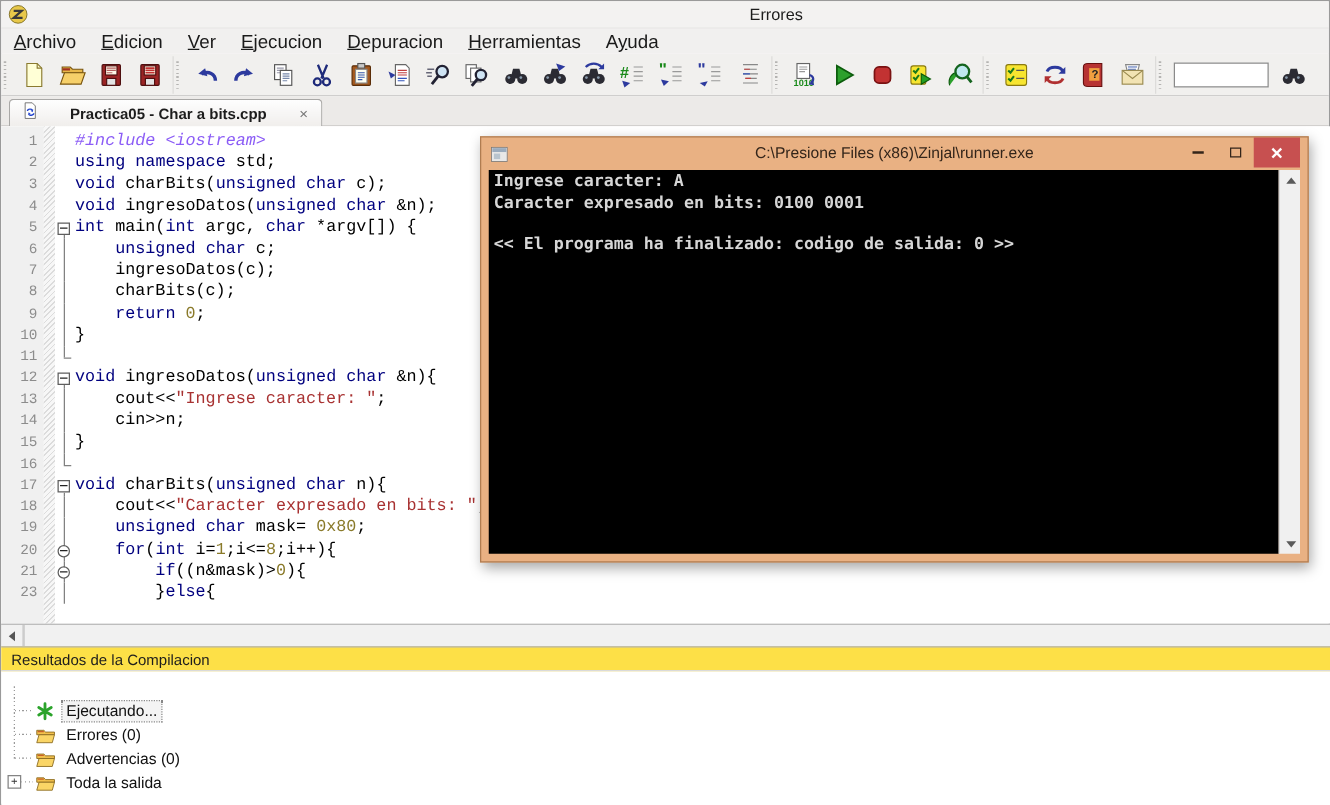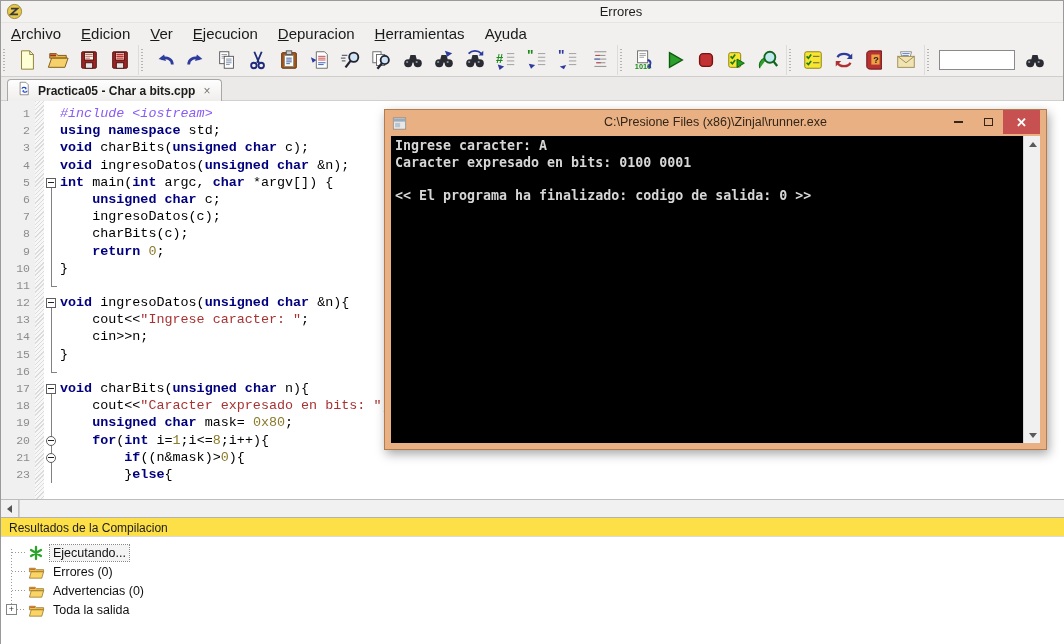--- a/index.html
+++ b/index.html
@@ -27,21 +27,21 @@
           background-size:2px 100%; background-repeat:repeat-y; }
   .tb-btn { width:31px; height:30px; display:flex; align-items:center; justify-content:center;
             background:transparent; border:none; }
   .tb-btn svg { display:block; }
   .tb-search { width:76px; height:20px; border:1px solid #8a8a8a; background:#fff; font-size:12px;
                padding:0 3px; margin:0 4px; }
 
   
   .tabbar { position:absolute; left:0; top:76px; width:100%; height:24px; background:#eceae8;
             border-bottom:1px solid #d2d0ce; }
-  .tab { position:absolute; left:6px; top:2px; height:22px; display:flex; align-items:center; gap:6px;
+  .tab { position:absolute; left:6px; top:2px; height:22px; display:flex; align-items:center; gap:24px;
          padding:0 9px; background:linear-gradient(#fefefe,#f0eeec); border:1px solid #a9a8a6;
          border-bottom:none; border-radius:4px 4px 0 0; }
   .tab-label { font-size:12px; font-weight:bold; color:#1c1c1c; }
   .tab-close { font-size:12px; color:#777; padding:0 2px; }
 
   
   .editor { position:absolute; left:0; top:100px; width:1064px; height:398px; background:#fff; overflow:hidden; }
   .col-num  { position:absolute; left:0; top:0; width:34px; height:100%; background:#f0f0f0; }
   .col-hatch{ position:absolute; left:34px; top:0; width:9px; height:100%;
               background:repeating-linear-gradient(135deg,#dcdcdc 0 1px, #f7f7f7 1px 3px); }
@@ -52,39 +52,39 @@
   .fold { position:relative; width:16px; margin-left:9px; }
   .fold .vl { position:absolute; left:7px; top:0; bottom:0; width:1px; background:#818181; }
   .fold .vl.half { bottom:8px; }
   .fold .vl.below { top:14px; }
   .fold .hk { position:absolute; left:7px; top:9px; width:6px; height:1px; background:#818181; }
   .fold .glyph { position:absolute; left:2px; top:4px; width:10px; height:10px; background:#fff;
                  border:1px solid #5e5e5e; }
   .fold .glyph.round { border-radius:50%; }
   .fold .glyph i { display:block; margin:3px 1px 0 1px; height:1px; background:#222; }
   .cline { flex:1; white-space:pre; font-family:"Liberation Mono", monospace; font-size:13.4px; color:#000; }
-  .kw  { color:#00007f; font-weight:bold; }
+  .kw  { color:#00007f; font-weight:normal; }
   .pre { color:#8b5cf6;font-style:italic; }
   .str { color:#a83232; }
   .num { color:#8a7a2a; }
 
   
   .hscroll { position:absolute; left:0; top:498px; width:1064px; height:18px; background:#d2d2d2;
              border-top:1px solid #bdbdbd; }
   .hs-btn { position:absolute; left:0; top:0; width:18px; height:17px; background:#f1f1f1;
             border-right:1px solid #c2c2c2; display:flex; align-items:center; justify-content:center; }
   .tri-left { width:0; height:0; border-top:4px solid transparent; border-bottom:4px solid transparent;
               border-right:5px solid #555; }
   .hs-thumb { position:absolute; left:19px; top:0; width:1044px; height:17px; background:#f1f1f1; }
 
   
   .panel { position:absolute; left:0; top:516px; width:1064px; height:128px; background:#fff; }
   .panel-header { height:20px; background:#fde047; border-top:1px solid #b3b2b1; border-bottom:1px solid #dadada;
                   font-size:12px; color:#1d1d1d; padding:3px 0 0 8px; }
-  .tree { position:relative; padding-top:6px; }
+  .tree { position:relative; padding-top:22px; }
   .tree .vline { position:absolute; left:10px; top:12px; height:58px; width:1px;
                  background:repeating-linear-gradient(0deg,#9a9a9a 0 1px, transparent 1px 3px); }
   .trow { position:relative; display:flex; align-items:center; height:19px; padding-left:4px; }
   .tconn { width:14px; height:1px; margin-left:7px;
            background:repeating-linear-gradient(90deg,#9a9a9a 0 1px, transparent 1px 3px); }
   .trow.haspl .tconn { margin-left:12px; width:9px; }
   .plusbox { position:absolute; left:5px; top:4px; width:11px; height:11px; background:#fff;
              border:1px solid #848484; font-size:9px; line-height:9px; text-align:center; color:#333; }
   .ticon { width:18px; height:16px; margin:0 4px 0 2px; }
   .tlabel { font-size:12.5px; color:#111; padding:1px 3px; }

